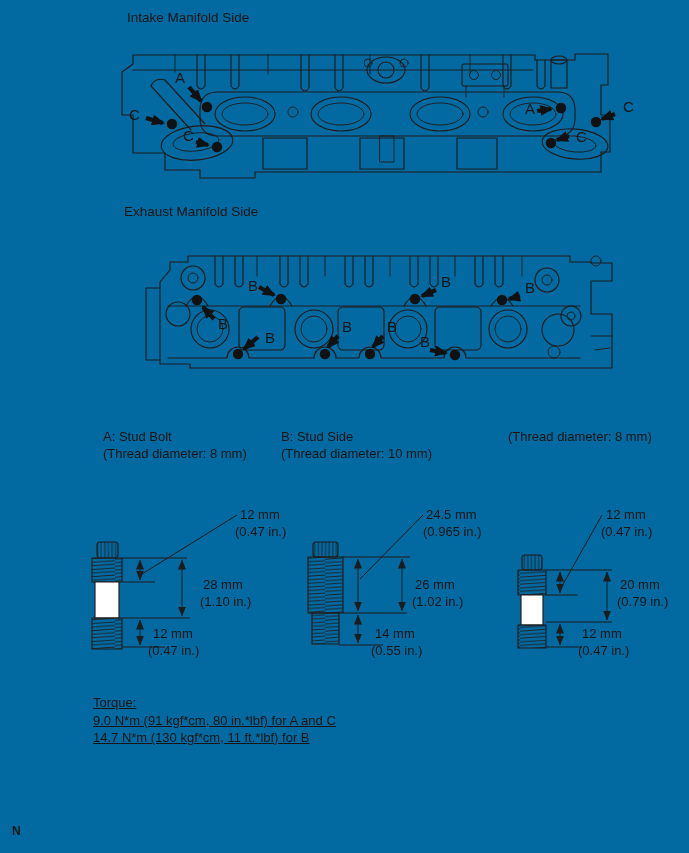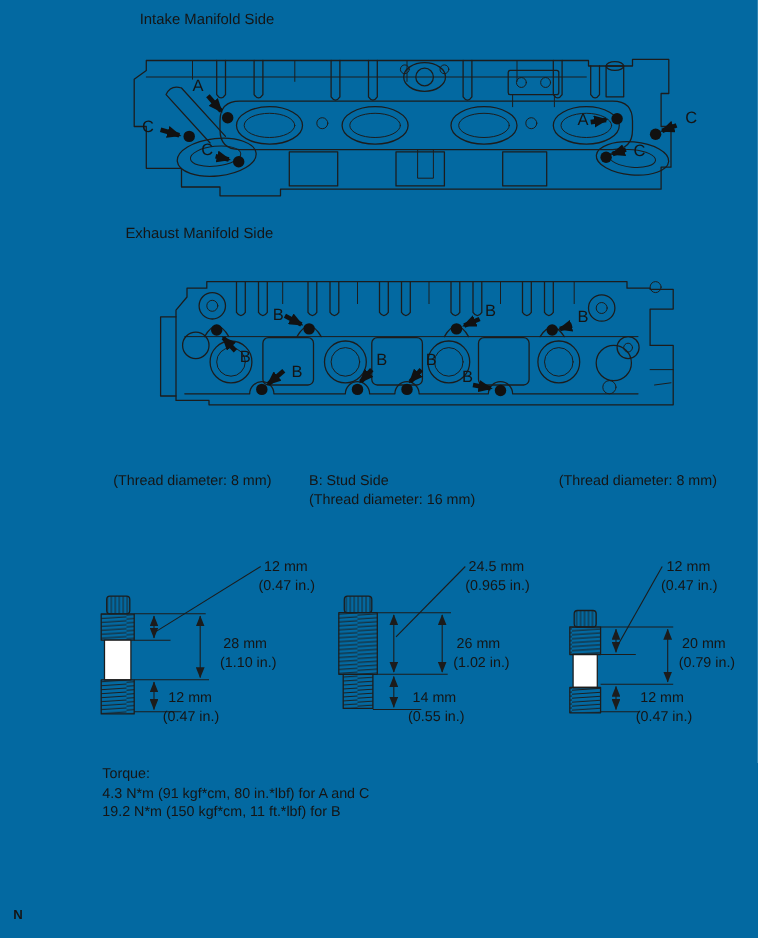--- a/index.html
+++ b/index.html
@@ -1,21 +1,21 @@
 <!DOCTYPE html>
 <html><head>
 <meta charset="utf-8">
 <style>
   html,body{margin:0;padding:0;background:#fff;}
   .page{position:relative;width:689px;height:853px;background:#0369a1;overflow:hidden;
         font-family:"Liberation Sans",sans-serif;color:#151515;}
   .abs{position:absolute;}
   .sec-title{font-size:13.5px;color:#151515;white-space:nowrap;}
   .bolt-heading{font-size:13px;line-height:16.5px;white-space:nowrap;}
-  .torque{font-size:13px;line-height:17.5px;white-space:nowrap;}
+  .torque{font-size:13px;line-height:17.5px;white-space:nowrap;text-decoration:underline;}
   .footer-mark{font-size:12px;font-weight:bold;}
   svg{overflow:visible;display:block;}
   .art{stroke:#1c1c1c;fill:none;stroke-width:1.15;stroke-linejoin:round;stroke-linecap:round;}
   .art-thin{stroke:#1c1c1c;fill:none;stroke-width:0.9;}
   .fillw{fill:#ffffff;}
   .dimline{stroke:#1c1c1c;stroke-width:1;fill:none;}
   .callout{stroke:#111111;stroke-width:4.2;}
   .dot{fill:#111111;stroke:none;}
   .mlabel{font:15px "Liberation Sans",sans-serif;fill:#151515;}
   .dim{font:13px "Liberation Sans",sans-serif;fill:#151515;}
@@ -36,21 +36,21 @@
       <marker id="ah" viewBox="0 0 13 11" markerWidth="13" markerHeight="11" refX="11" refY="5.5" orient="auto" markerUnits="userSpaceOnUse">
         <path d="M0,0 L13,5.5 L0,11 Z" fill="#111111"></path>
       </marker>
       <marker id="da" viewBox="0 0 10 8" markerWidth="10" markerHeight="8" refX="9.5" refY="4" orient="auto-start-reverse" markerUnits="userSpaceOnUse">
         <path d="M0,0 L10,4 L0,8 Z" fill="#1c1c1c"></path>
       </marker>
     </defs>
   </svg>
 
   <div class="abs sec-title" style="left:127px;top:10px">Intake Manifold Side</div>
-  <div class="abs sec-title" style="left:114px;top:204px">Exhaust Manifold Side</div>
+  <div class="abs sec-title" style="left:124px;top:204px">Exhaust Manifold Side</div>
 
   <svg class="abs" style="left:105px;top:40px" width="560" height="155" viewBox="0 0 560 155">
     <g class="art">
 
       <path d="M17,70 L17,32 L28,24 L28,15 L430,15 L430,20 L470,20 L470,14 L503,14 L503,45 L496,45
                L496,75 L505,75 L505,112 L496,112 L496,132 L150,132 L150,138 L95,138 L95,130
                L60,130 L60,113 L28,113 L28,75 L17,75 Z"></path>
 
       <path d="M28,30 L428,30" class="art-thin"></path>
 
@@ -197,25 +197,26 @@
         <line x1="410" y1="56" x2="399" y2="59" class="callout" marker-end="url(#ah)"></line>
         <circle cx="392" cy="60" r="5.2" class="dot"></circle>
         <text x="415" y="53" class="mlabel">B</text>
         <line x1="320" y1="110" x2="336" y2="113" class="callout" marker-end="url(#ah)"></line>
         <circle cx="345" cy="115" r="5.2" class="dot"></circle>
         <text x="310" y="107" class="mlabel">B</text>
       </g>
   </svg>
 
   <div class="abs bolt-heading" style="left:103px;top:429px">
+    <div>A: Stud Bolt</div>
     <div>(Thread diameter: 8 mm)</div>
   </div>
   <div class="abs bolt-heading" style="left:281px;top:429px">
     <div>B: Stud Side</div>
-    <div>(Thread diameter: 16 mm)</div>
+    <div>(Thread diameter: 10 mm)</div>
   </div>
   <div class="abs bolt-heading" style="left:508px;top:429px">
     <div>(Thread diameter: 8 mm)</div>
   </div>
 
   <svg class="abs" style="left:85px;top:495px" width="215" height="180" viewBox="0 0 215 180">
     <g>
       <rect x="12" y="47" width="21" height="16" rx="3" fill="url(#hh)" class="art fillw" style="fill:url(#hh)"></rect>
       <rect x="7" y="63" width="30" height="24" fill="url(#thr)" class="art" style="fill:url(#thr)"></rect>
       <rect x="10" y="87" width="24" height="36" class="art fillw"></rect>
@@ -274,19 +275,19 @@
       <text class="dim" x="111" y="41">(0.47 in.)</text>
       <text class="dim" x="130" y="94">20 mm</text>
       <text class="dim" x="127" y="111">(0.79 in.)</text>
       <text class="dim" x="92" y="143">12 mm</text>
       <text class="dim" x="88" y="160">(0.47 in.)</text>
     </g>
   </svg>
 
   <div class="abs torque" style="left:93px;top:694px">
     <div>Torque:</div>
-    <div>4.3 N*m (91 kgf*cm, 80 in.*lbf) for A and C</div>
-    <div>19.2 N*m (150 kgf*cm, 11 ft.*lbf) for B</div>
+    <div>9.0 N*m (91 kgf*cm, 80 in.*lbf) for A and C</div>
+    <div>14.7 N*m (130 kgf*cm, 11 ft.*lbf) for B</div>
   </div>
 
   <div class="abs footer-mark" style="left:12px;top:824px">N</div>
 
 </div>
 
 </body></html>

